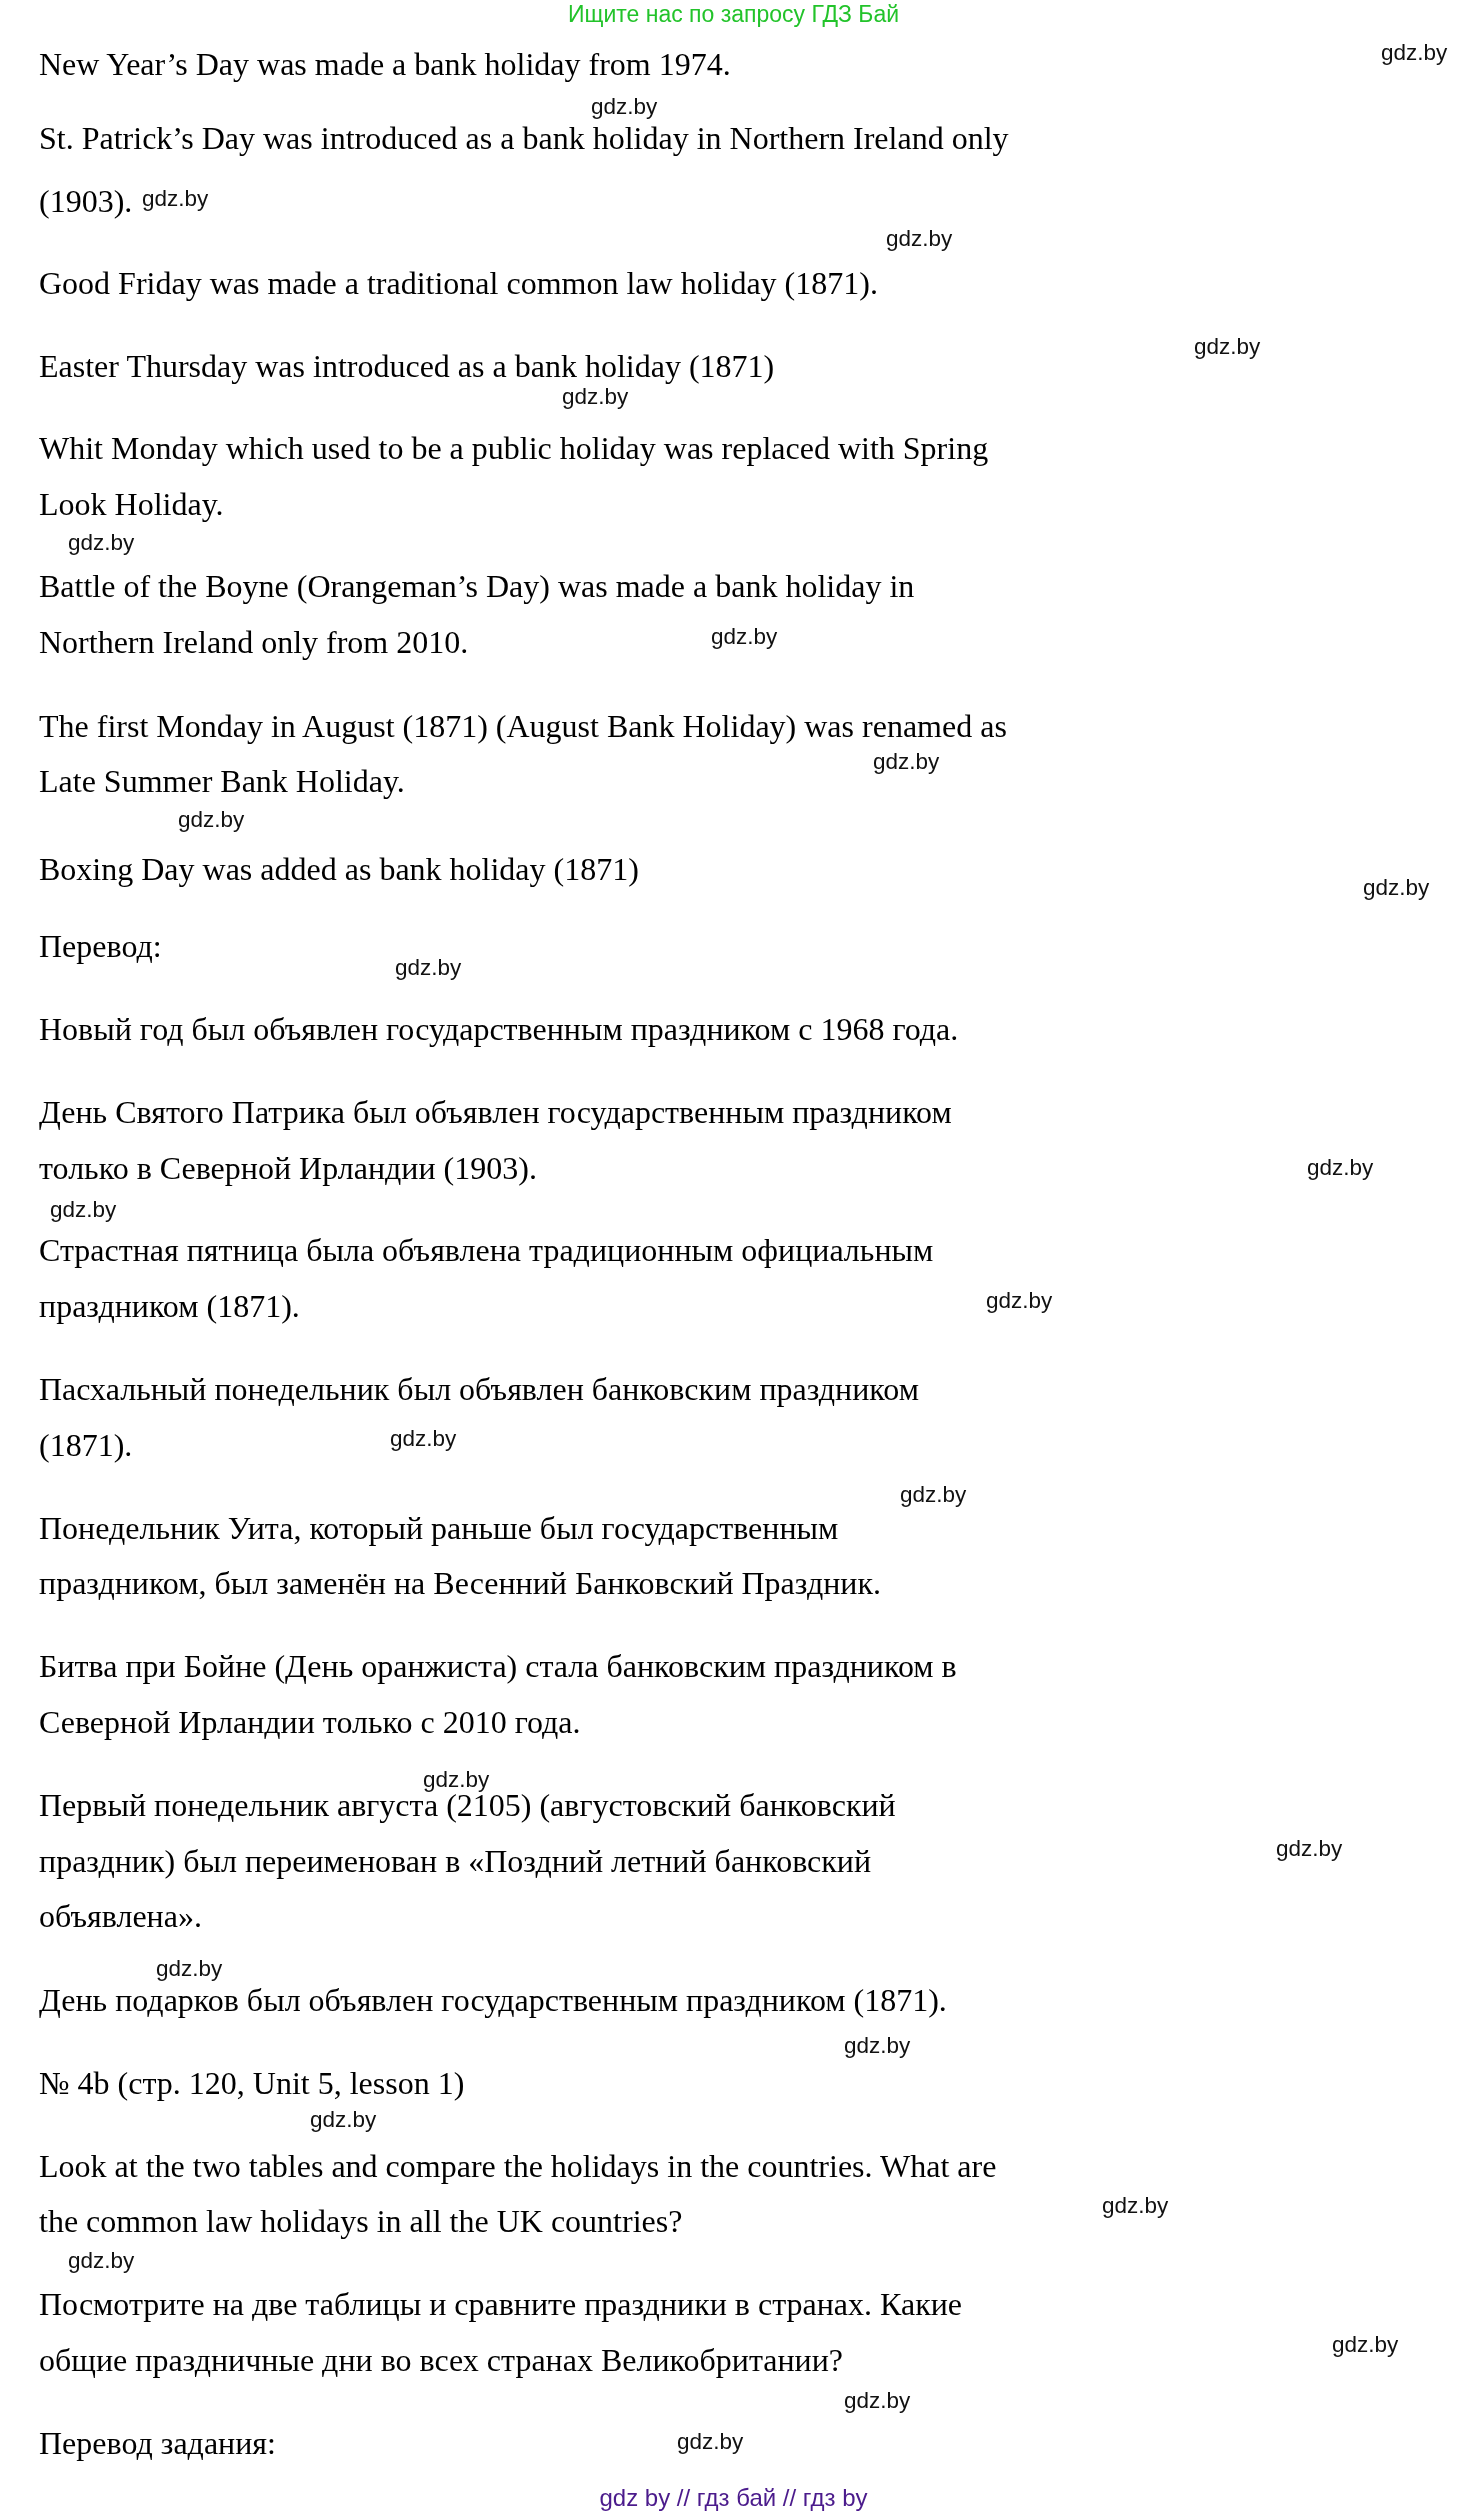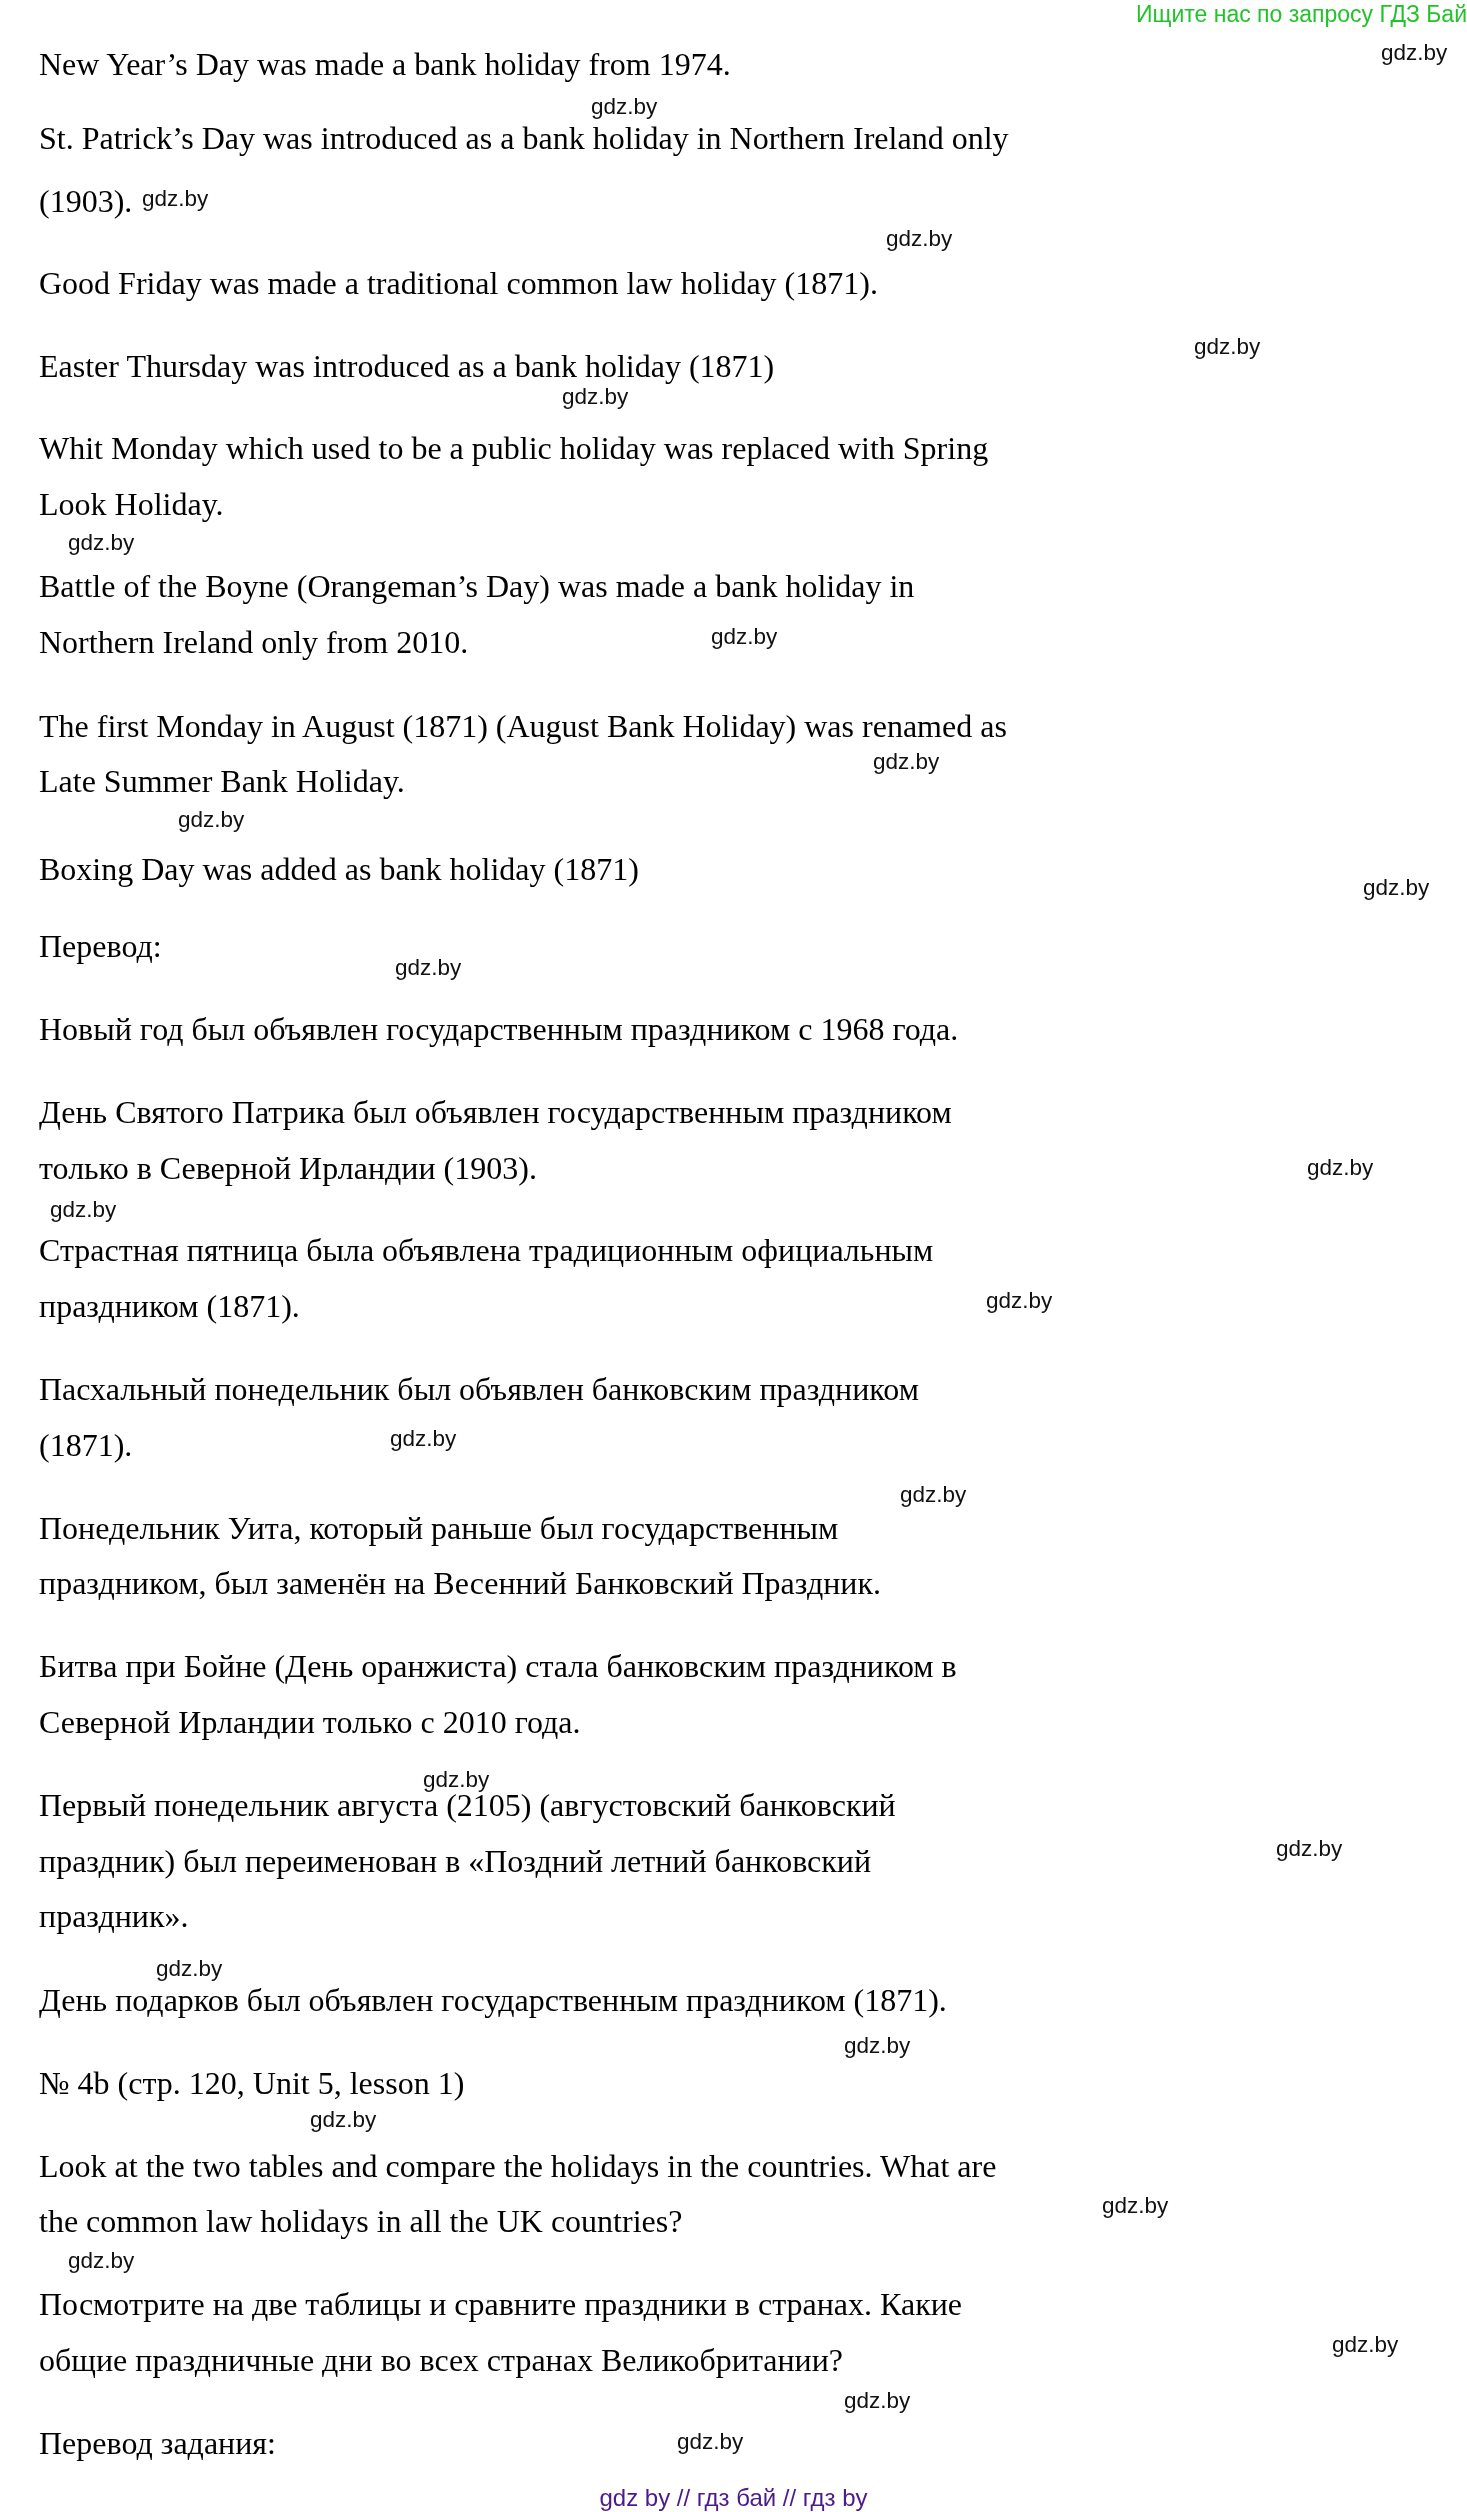--- a/index.html
+++ b/index.html
@@ -1,17 +1,17 @@
 <!DOCTYPE html>
 <html style="font-size:12.4px"><head>
 <meta charset="utf-8">
 <style>
   html,body{margin:0;padding:0;background:#fff;}
   body{width:1467px;height:2512px;position:relative;overflow:hidden;font-family:"Liberation Serif","DejaVu Serif",serif;color:#000;}
-  .top-banner{position:absolute;top:0;left:0;width:1467px;text-align:right;font-family:"Liberation Sans","DejaVu Sans",sans-serif;font-size:23px;color:#22c32a;line-height:28px;}
+  .top-banner{position:absolute;top:0;left:0;width:1467px;text-align:center;font-family:"Liberation Sans","DejaVu Sans",sans-serif;font-size:23px;color:#22c32a;line-height:28px;}
   .line{position:absolute;left:39px;font-size:32px;line-height:56px;white-space:nowrap;}
   .bold{font-weight:normal;}
   .wm{position:absolute;font-family:"Liberation Sans","DejaVu Sans",sans-serif;font-size:22.5px;color:#111;line-height:26px;}
   .footer{position:absolute;top:2484px;left:0;width:1467px;text-align:center;font-family:"Liberation Sans","DejaVu Sans",sans-serif;font-size:24px;color:#4b1b8c;line-height:28px;}
 </style>
 </head>
 <body>
 
 <div class="top-banner">Ищите нас по запросу ГДЗ Бай</div>
 
@@ -36,21 +36,21 @@
 <div class="line" style="top:1222px">Страстная пятница была объявлена традиционным официальным</div>
 <div class="line" style="top:1278px">праздником (1871).</div>
 <div class="line" style="top:1361px">Пасхальный понедельник был объявлен банковским праздником</div>
 <div class="line" style="top:1417px">(1871).</div>
 <div class="line" style="top:1500px">Понедельник Уита, который раньше был государственным</div>
 <div class="line" style="top:1555px">праздником, был заменён на Весенний Банковский Праздник.</div>
 <div class="line" style="top:1638px">Битва при Бойне (День оранжиста) стала банковским праздником в</div>
 <div class="line" style="top:1694px">Северной Ирландии только с 2010 года.</div>
 <div class="line" style="top:1777px">Первый понедельник августа (2105) (августовский банковский</div>
 <div class="line" style="top:1833px">праздник) был переименован в «Поздний летний банковский</div>
-<div class="line" style="top:1888px">праздник».</div>
+<div class="line" style="top:1888px">объявлена».</div>
 <div class="line" style="top:1972px">День подарков был объявлен государственным праздником (1871).</div>
 
 <div class="line bold" style="top:2055px">№ 4b (стр. 120, Unit 5, lesson 1)</div>
 
 <div class="line" style="top:2138px">Look at the two tables and compare the holidays in the countries. What are</div>
 <div class="line" style="top:2193px">the common law holidays in all the UK countries?</div>
 <div class="line" style="top:2276px">Посмотрите на две таблицы и сравните праздники в странах. Какие</div>
 <div class="line" style="top:2332px">общие праздничные дни во всех странах Великобритании?</div>
 
 <div class="line bold" style="top:2415px">Перевод задания:</div>

